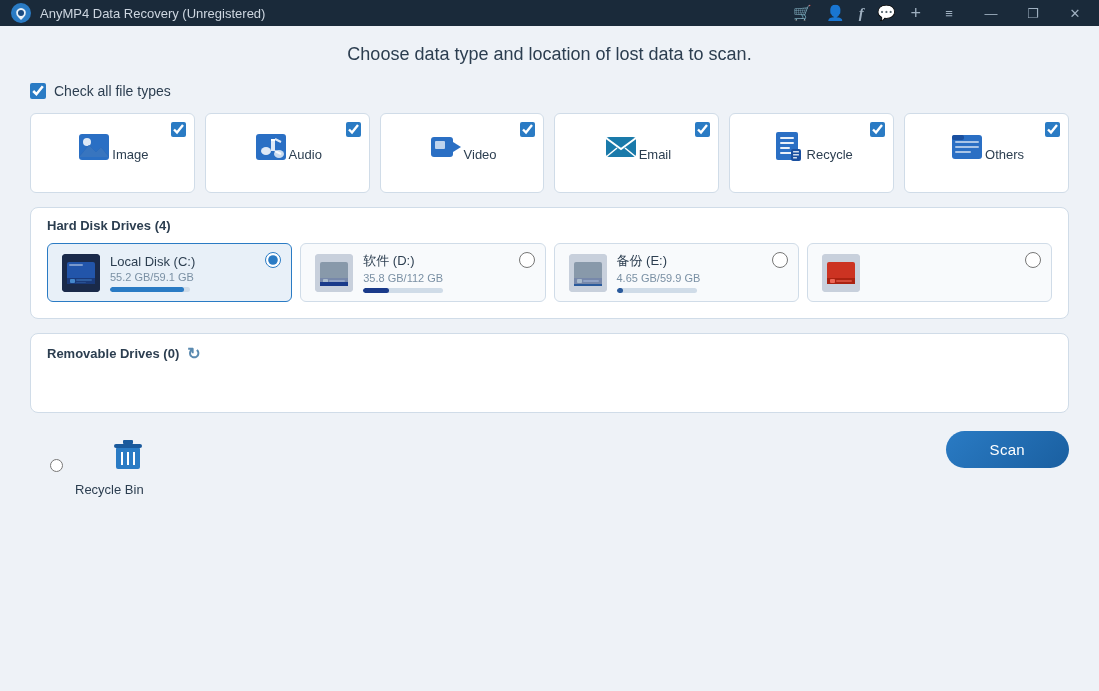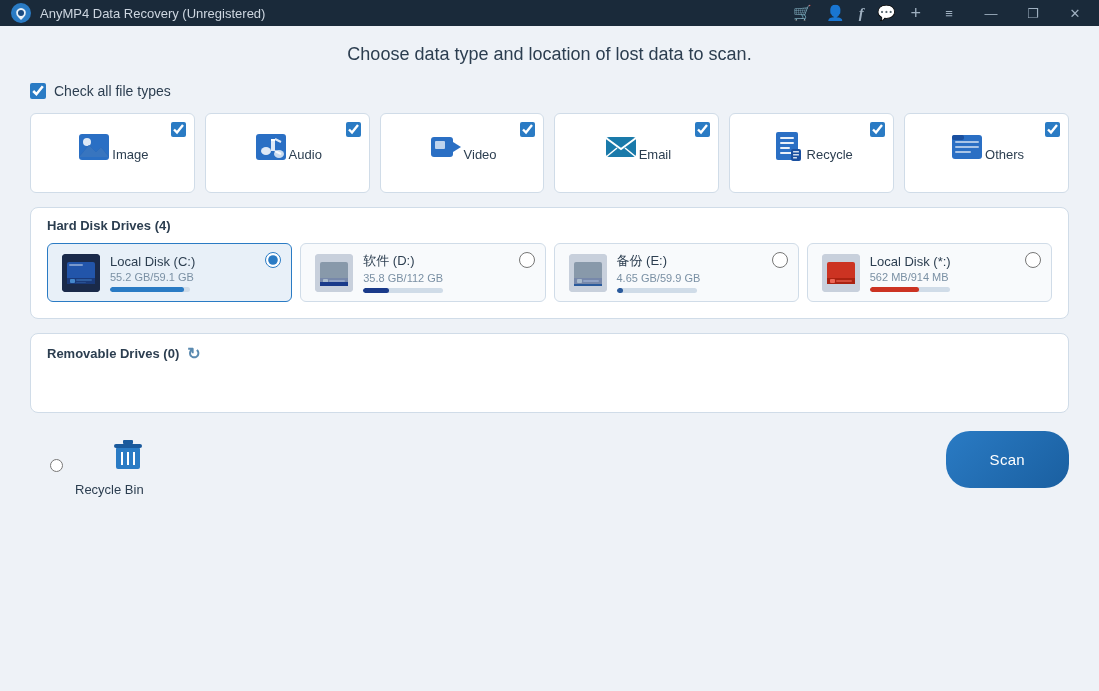--- a/index.html
+++ b/index.html
@@ -240,21 +240,21 @@
     .scan-btn-area {
       display: flex;
       justify-content: flex-end;
       padding: 4px 0 0 0;
     }
     .scan-btn {
       background: linear-gradient(135deg, #2a7bc4, #1a5fa0);
       color: #fff;
       border: none;
       border-radius: 24px;
-      padding: 20px 44px;
+      padding: 10px 44px;
       font-size: 15px;
       cursor: pointer;
       font-weight: 500;
       letter-spacing: 0.3px;
     }
   </style>
 </head>
 <body>
 
 <div class="title-bar">
@@ -451,27 +451,20 @@
       <div class="drive-item">
         <input type="radio" name="drive" class="radio-btn" style="">
         <div class="drive-icon" style="background:#c8d0dc;display:flex;align-items:center;justify-content:center;border-radius:4px;">
           <svg width="38" height="38" viewBox="0 0 38 38">
             <rect width="38" height="38" rx="4" fill="#c8d0dc"></rect>
             <rect x="5" y="8" width="28" height="22" rx="2" fill="#cc3322"></rect>
             <rect x="5" y="24" width="28" height="6" rx="0" fill="#aa2211"></rect>
             <rect x="8" y="25" width="5" height="4" rx="1" fill="#ee6655"></rect>
             <rect x="14" y="26" width="16" height="2" rx="1" fill="#dd5544" opacity="0.8"></rect>
           </svg>
-        </div>
-        <div class="drive-info">
-          <div class="drive-name">Local Disk (*:)</div>
-          <div class="drive-size">562 MB/914 MB</div>
-          <div class="drive-bar-bg">
-            <div class="drive-bar-fill" style="width:62%;background:#cc3322;"></div>
-          </div>
         </div>
       </div>
 
     </div>
   </div>
 
   <div class="section-box" style="min-height:80px;">
     <div class="section-header">
       <span>Removable Drives (0)</span>
       <span class="refresh-btn">↻</span>

